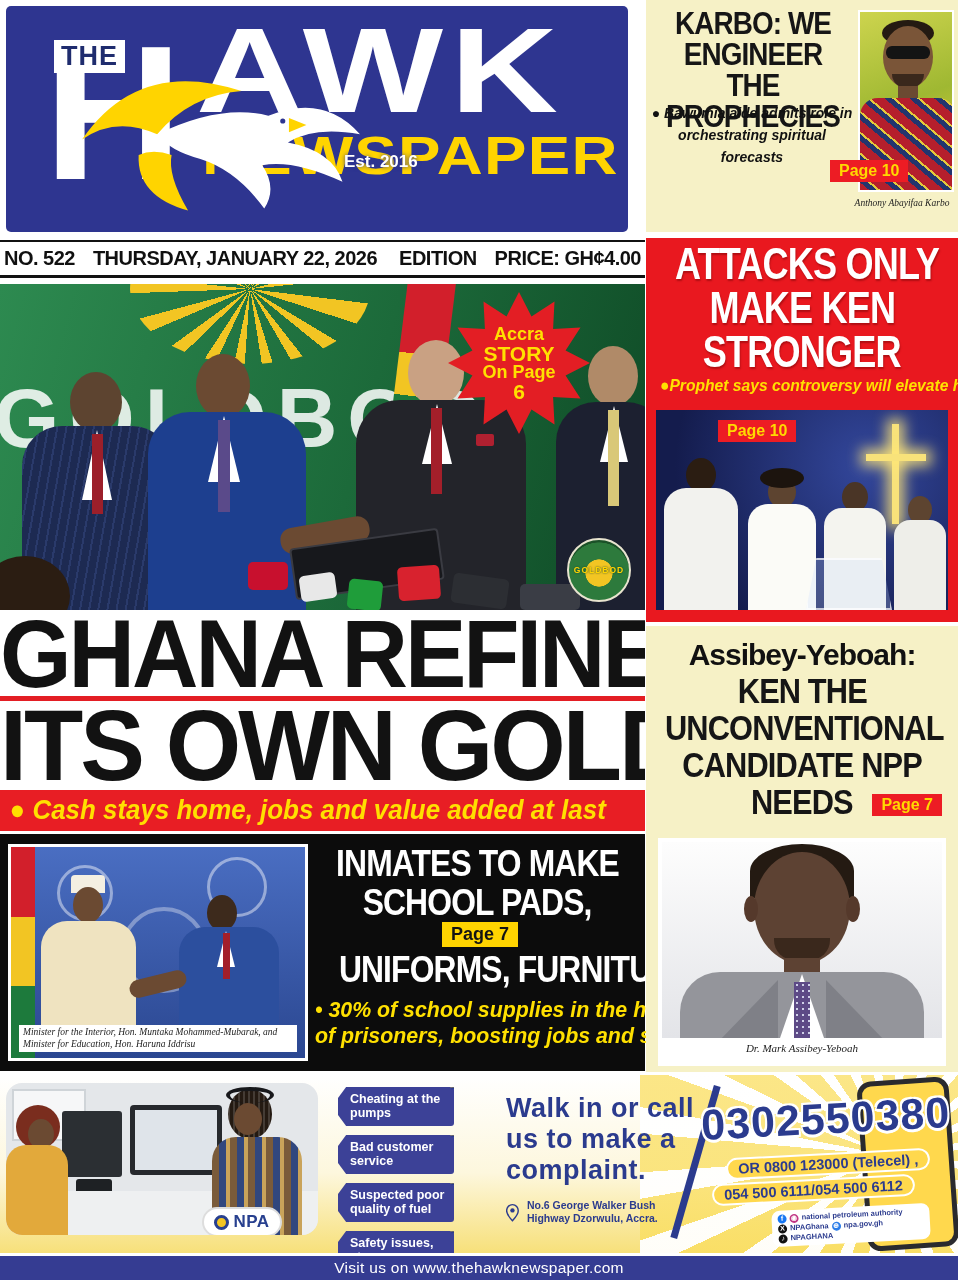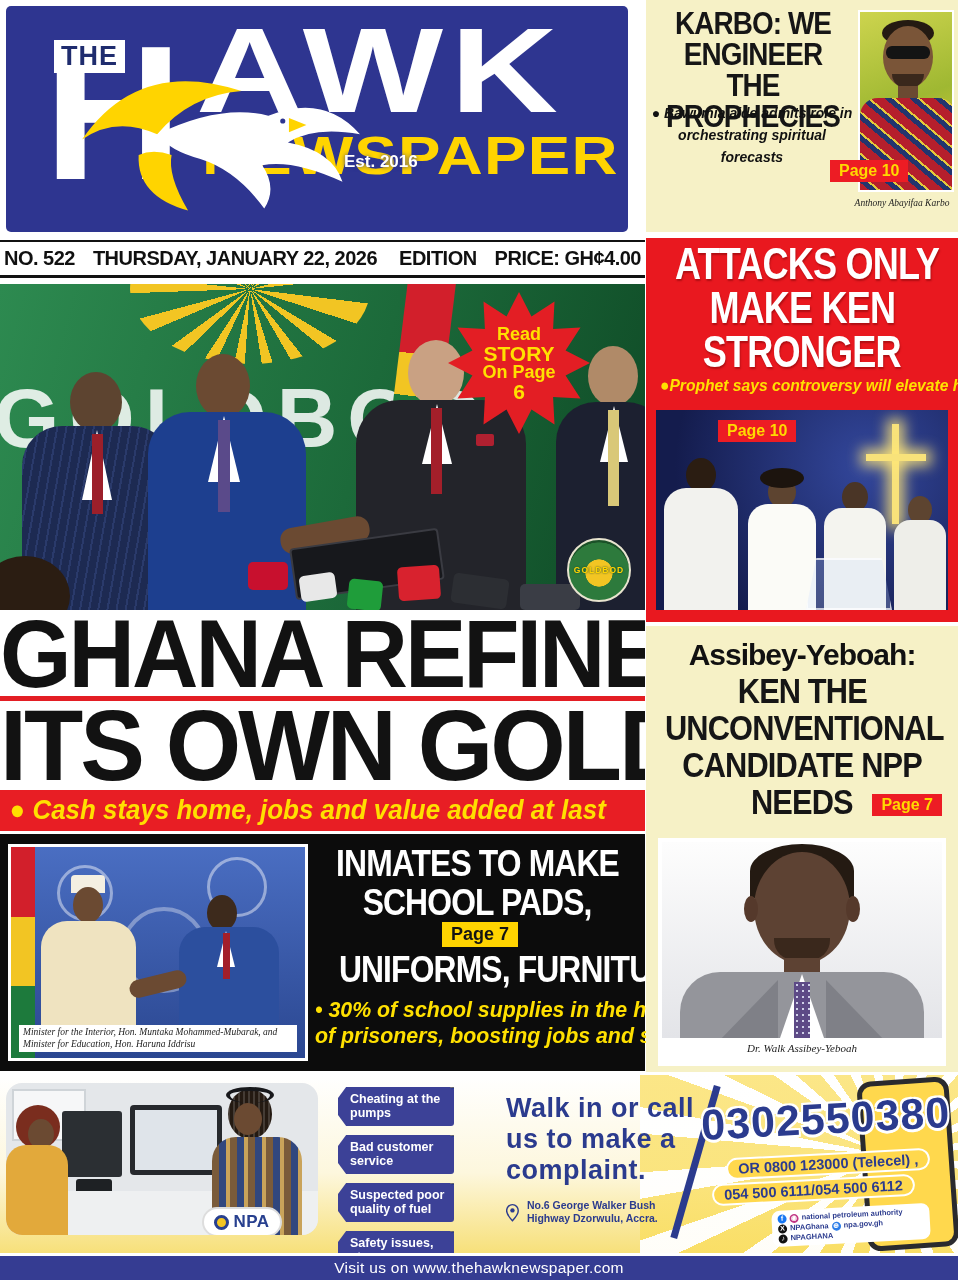--- a/index.html
+++ b/index.html
@@ -181,21 +181,21 @@
 
     <div class="mic" style="left:248px; top:278px; width:40px; height:28px; background:#c8102e;"></div>
     <div class="mic" style="left:300px; top:290px; width:36px; height:26px; background:#e8e8e8; transform:rotate(-8deg);"></div>
     <div class="mic" style="left:348px; top:296px; width:34px; height:30px; background:#1f9d3a; transform:rotate(6deg);"></div>
     <div class="mic" style="left:398px; top:282px; width:42px; height:34px; background:#d8222e; transform:rotate(-4deg);"></div>
     <div class="mic" style="left:452px; top:292px; width:56px; height:30px; background:#2c2e33; transform:rotate(8deg);"></div>
     <div class="mic" style="left:520px; top:300px; width:60px; height:26px; background:#3a3d45;"></div>
     <div class="abs" style="left:-20px; top:272px; width:90px; height:80px; border-radius:50%; background:#2b1d12;"></div>
 
     <div id="starburst" class="abs">
-      <div>Read</div>
+      <div>Accra</div>
       <div style="font-size:21px;">STORY</div>
       <div>On Page</div>
       <div style="font-size:21px;">6</div>
     </div>
     <div id="goldbod" class="abs">
       <span>GOLDBOD</span>
     </div>
   </div>
 
   <div id="head1" class="abs"><span>GHANA REFINES</span></div>
@@ -272,21 +272,21 @@
         <div class="abs head-round" style="left:82px; top:54px; width:14px; height:26px; background:#55392b;"></div>
         <div class="abs head-round" style="left:184px; top:54px; width:14px; height:26px; background:#55392b;"></div>
         <div class="abs" style="left:112px; top:96px; width:56px; height:22px; background:#3a281c; border-radius:0 0 20px 20px;"></div>
         <div class="abs" style="left:122px; top:116px; width:36px; height:18px; background:#5d4233;"></div>
         <div class="abs" style="left:18px; top:130px; width:244px; height:70px; border-radius:40px 40px 0 0; background:#94959b;"></div>
         <div class="abs" style="left:118px; top:132px; width:44px; height:64px; background:#fff; clip-path:polygon(50% 0,100% 100%,0 100%);"></div>
         <div class="abs" style="left:132px; top:140px; width:16px; height:56px; background:radial-gradient(circle, #cfd0e8 1px, #5d4a86 1.5px); background-size:6px 6px;"></div>
         <div class="abs" style="left:56px; top:138px; width:60px; height:62px; background:#7f8087; clip-path:polygon(100% 0,0 100%,100% 100%);"></div>
         <div class="abs" style="left:164px; top:138px; width:60px; height:62px; background:#7f8087; clip-path:polygon(0 0,0 100%,100% 100%);"></div>
       </div>
-      <div id="asb-cap" class="serifcap">Dr. Walk Assibey-Yeboah</div>
+      <div id="asb-cap" class="serifcap">Dr. Mark Assibey-Yeboah</div>
     </div>
   </div>
 
   <div id="npa-ad" class="abs">
     <div id="sunrays" class="abs"></div>
 
     <div id="ad-photo" class="abs">
       <div class="abs" style="left:6px; top:6px; width:74px; height:52px; background:#f6f7f8; border:2px solid #cfd4d8;"></div>
       <div class="abs" style="left:56px; top:28px; width:60px; height:66px; background:#2b2f33; border-radius:3px;"></div>
       <div class="abs" style="left:124px; top:22px; width:92px; height:70px; background:#26292d; border-radius:4px; padding:5px;">

